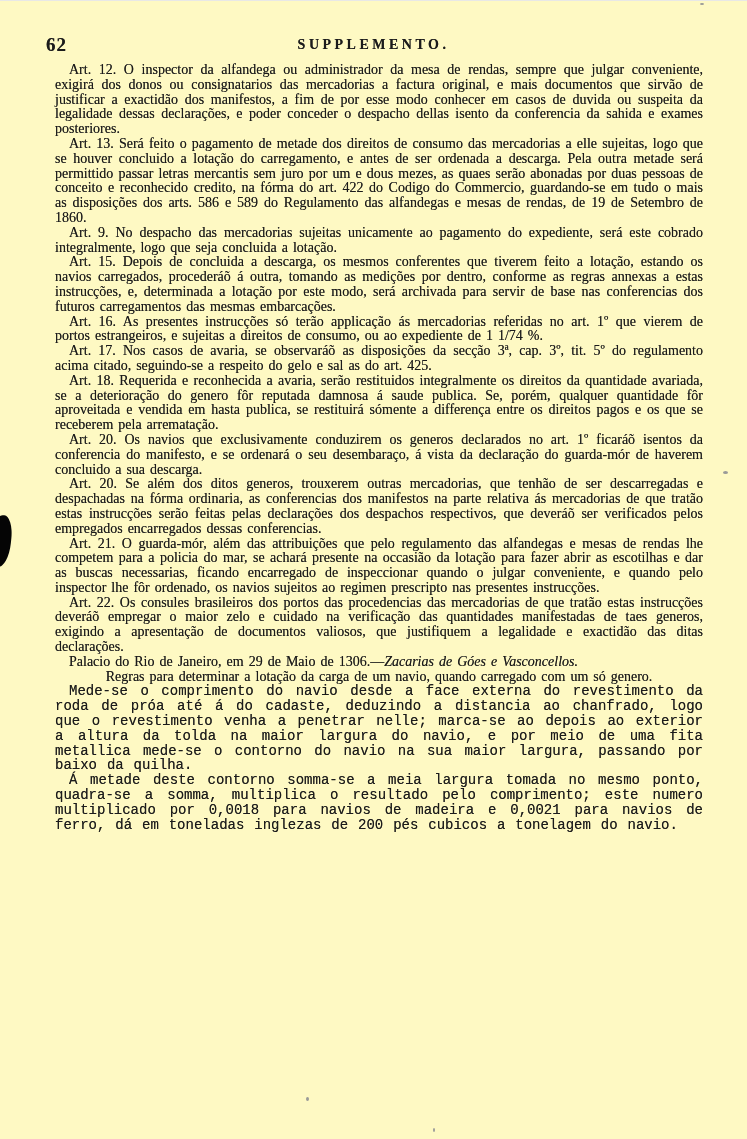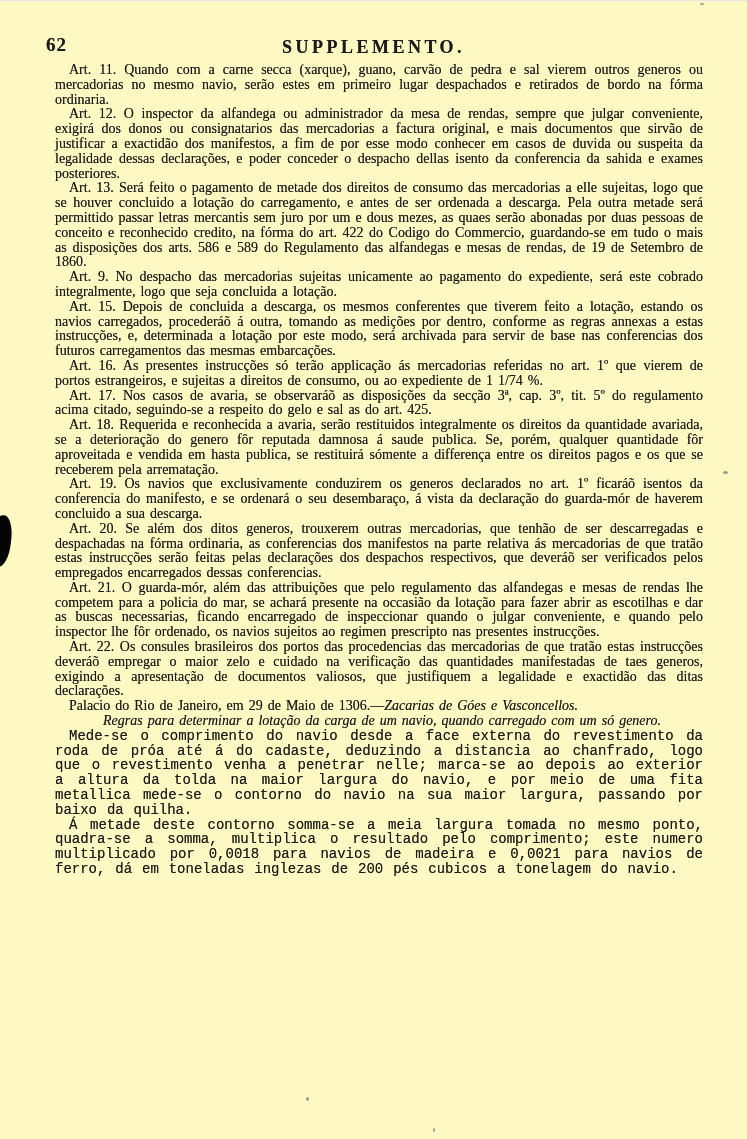--- a/index.html
+++ b/index.html
@@ -14,38 +14,37 @@
   }
   
   .page * { text-shadow:0 0 0.45px rgba(20,20,20,0.65); }
 
   .page-number {
     position:absolute; left:46px; top:33px;
     font-size:19px; font-weight:bold; letter-spacing:1px;
   }
   .running-title {
     position:absolute; left:0; top:36px; width:100%;
-    text-align:center; font-size:18px; font-weight:bold;
+    text-align:center; font-size:14px; font-weight:bold;
     letter-spacing:3.5px;
   }
   .body-text {
     position:absolute; left:55px; top:62px; width:648px;
     font-size:14px; line-height:14.8px;
     text-align:justify; word-spacing:1.5px;
   }
   .body-text p { margin:0; }
   .body-text p.art { text-indent:14px; }
   .lead-italic { font-style:italic; }
   .signature { text-indent:14px; }
   .signature .sig-name { font-style:italic; }
   .rules-heading {
     margin:9px 0 4px 0;
     padding:0 42px;
-    text-align:right;
-    font-style:italic;
+    text-align:center;
     text-indent:0;
   }
   .rules-par { text-indent:14px;font-family:Liberation Mono, monospace; }
 
   .ink-blob {
     position:absolute; left:-11px; top:514px;
     width:22px; height:52px;
     background:#050505; border-radius:55% 45% 50% 50%;
     transform:rotate(6deg);
   }
@@ -59,29 +58,28 @@
 <body>
 
 <div class="page">
 
   <div class="page-number">62</div>
   <div class="running-title">SUPPLEMENTO.</div>
 
   <div class="body-text">
 
 
-    <p class="art">Art. 11. Quando com a carne secca (xarque), guano, carvão de pedra e sal vierem outros generos ou mercadorias no mesmo navio, serão estes em primeiro lugar despachados e retirados de bordo na fórma ordinaria.</p>
     <p class="art">Art. 12. O inspector da alfandega ou administrador da mesa de rendas, sempre que julgar conveniente, exigirá dos donos ou consignatarios das mercadorias a factura original, e mais documentos que sirvão de justificar a exactidão dos manifestos, a fim de por esse modo conhecer em casos de duvida ou suspeita da legalidade dessas declarações, e poder conceder o despacho dellas isento da conferencia da sahida e exames posteriores.</p>
     <p class="art">Art. 13. Será feito o pagamento de metade dos direitos de consumo das mercadorias a elle sujeitas, logo que se houver concluido a lotação do carregamento, e antes de ser ordenada a descarga. Pela outra metade será permittido passar letras mercantis sem juro por um e dous mezes, as quaes serão abonadas por duas pessoas de conceito e reconhecido credito, na fórma do art. 422 do Codigo do Commercio, guardando-se em tudo o mais as disposições dos arts. 586 e 589 do Regulamento das alfandegas e mesas de rendas, de 19 de Setembro de 1860.</p>
     <p class="art">Art. 9. No despacho das mercadorias sujeitas unicamente ao pagamento do expediente, será este cobrado integralmente, logo que seja concluida a lotação.</p>
     <p class="art">Art. 15. Depois de concluida a descarga, os mesmos conferentes que tiverem feito a lotação, estando os navios carregados, procederáõ á outra, tomando as medições por dentro, conforme as regras annexas a estas instrucções, e, determinada a lotação por este modo, será archivada para servir de base nas conferencias dos futuros carregamentos das mesmas embarcações.</p>
     <p class="art">Art. 16. As presentes instrucções só terão applicação ás mercadorias referidas no art. 1º que vierem de portos estrangeiros, e sujeitas a direitos de consumo, ou ao expediente de 1 1/74 %.</p>
     <p class="art">Art. 17. Nos casos de avaria, se observaráõ as disposições da secção 3ª, cap. 3º, tit. 5º do regulamento acima citado, seguindo-se a respeito do gelo e sal as do art. 425.</p>
     <p class="art">Art. 18. Requerida e reconhecida a avaria, serão restituidos integralmente os direitos da quantidade avariada, se a deterioração do genero fôr reputada damnosa á saude publica. Se, porém, qualquer quantidade fôr aproveitada e vendida em hasta publica, se restituirá sómente a differença entre os direitos pagos e os que se receberem pela arrematação.</p>
-    <p class="art">Art. 19. Os navios que exclusivamente conduzirem os generos declarados no art. 1º ficaráõ isentos da conferencia do manifesto, e se ordenará o seu desembaraço, á vista da declaração do guarda-mór de haverem concluido a sua descarga.</p>
+    <p class="art">Art. 20. Os navios que exclusivamente conduzirem os generos declarados no art. 1º ficaráõ isentos da conferencia do manifesto, e se ordenará o seu desembaraço, á vista da declaração do guarda-mór de haverem concluido a sua descarga.</p>
     <p class="art">Art. 20. Se além dos ditos generos, trouxerem outras mercadorias, que tenhão de ser descarregadas e despachadas na fórma ordinaria, as conferencias dos manifestos na parte relativa ás mercadorias de que tratão estas instrucções serão feitas pelas declarações dos despachos respectivos, que deveráõ ser verificados pelos empregados encarregados dessas conferencias.</p>
     <p class="art">Art. 21. O guarda-mór, além das attribuições que pelo regulamento das alfandegas e mesas de rendas lhe competem para a policia do mar, se achará presente na occasião da lotação para fazer abrir as escotilhas e dar as buscas necessarias, ficando encarregado de inspeccionar quando o julgar conveniente, e quando pelo inspector lhe fôr ordenado, os navios sujeitos ao regimen prescripto nas presentes instrucções.</p>
     <p class="art">Art. 22. Os consules brasileiros dos portos das procedencias das mercadorias de que tratão estas instrucções deveráõ empregar o maior zelo e cuidado na verificação das quantidades manifestadas de taes generos, exigindo a apresentação de documentos valiosos, que justifiquem a legalidade e exactidão das ditas declarações.</p>
 
     <p class="signature"><span>Palacio do Rio de Janeiro, em 29 de Maio de 1306.—</span><span class="sig-name">Zacarias de Góes e Vasconcellos.</span></p>
 
     <p class="rules-heading">Regras para determinar a lotação da carga de um navio, quando carregado com um só genero.</p>
 
     <p class="rules-par">Mede-se o comprimento do navio desde a face externa do revestimento da roda de próa até á do cadaste, deduzindo a distancia ao chanfrado, logo que o revestimento venha a penetrar nelle; marca-se ao depois ao exterior a altura da tolda na maior largura do navio, e por meio de uma fita metallica mede-se o contorno do navio na sua maior largura, passando por baixo da quilha.</p>
     <p class="rules-par">Á metade deste contorno somma-se a meia largura tomada no mesmo ponto, quadra-se a somma, multiplica o resultado pelo comprimento; este numero multiplicado por 0,0018 para navios de madeira e 0,0021 para navios de ferro, dá em toneladas inglezas de 200 pés cubicos a tonelagem do navio.</p>

